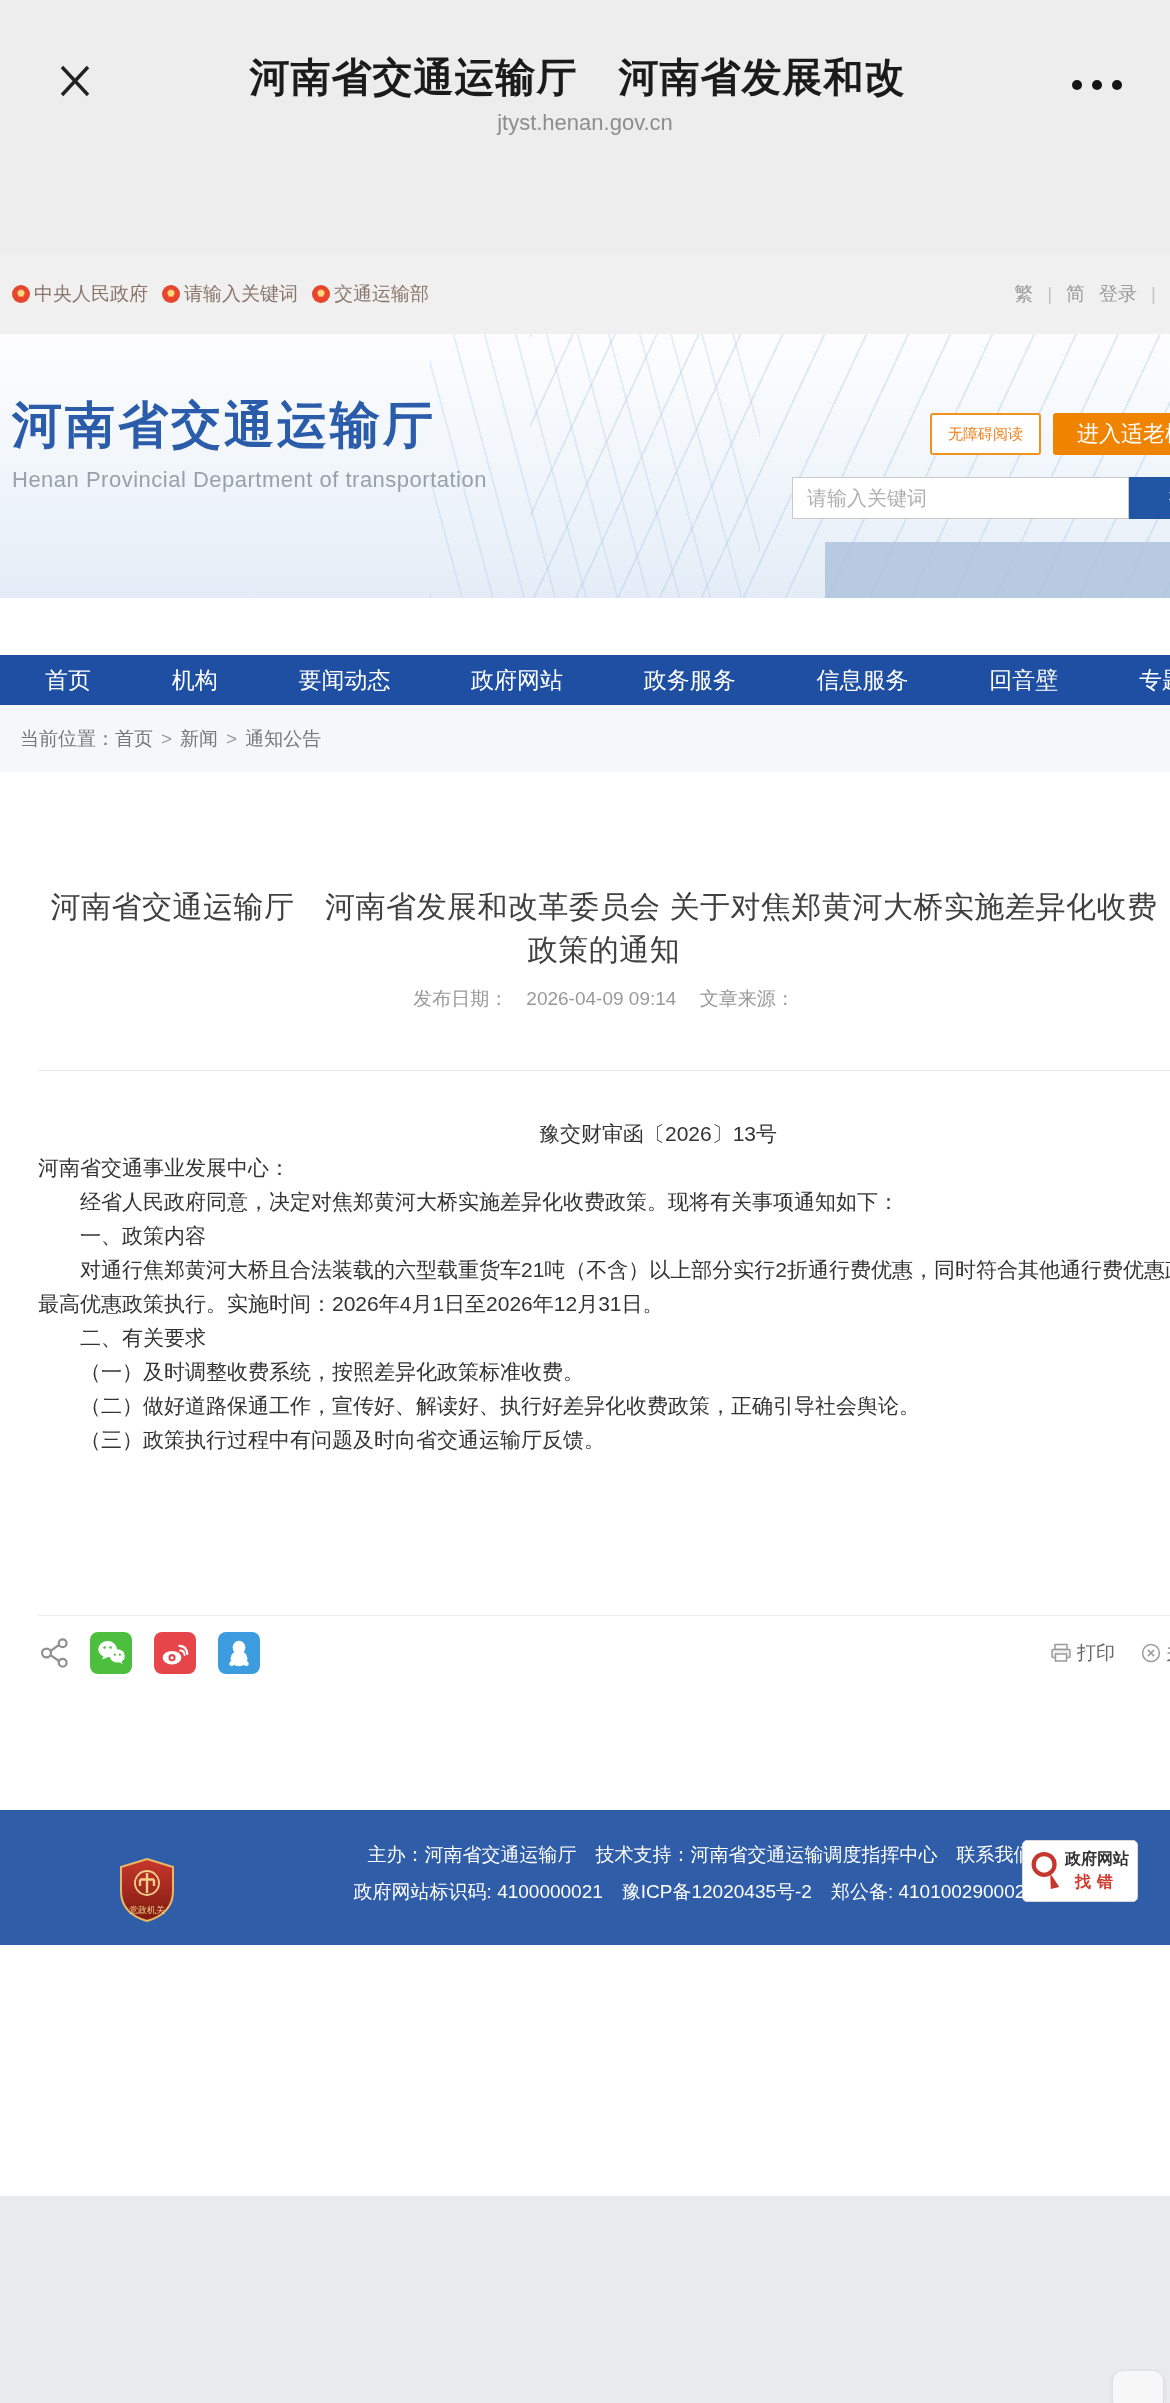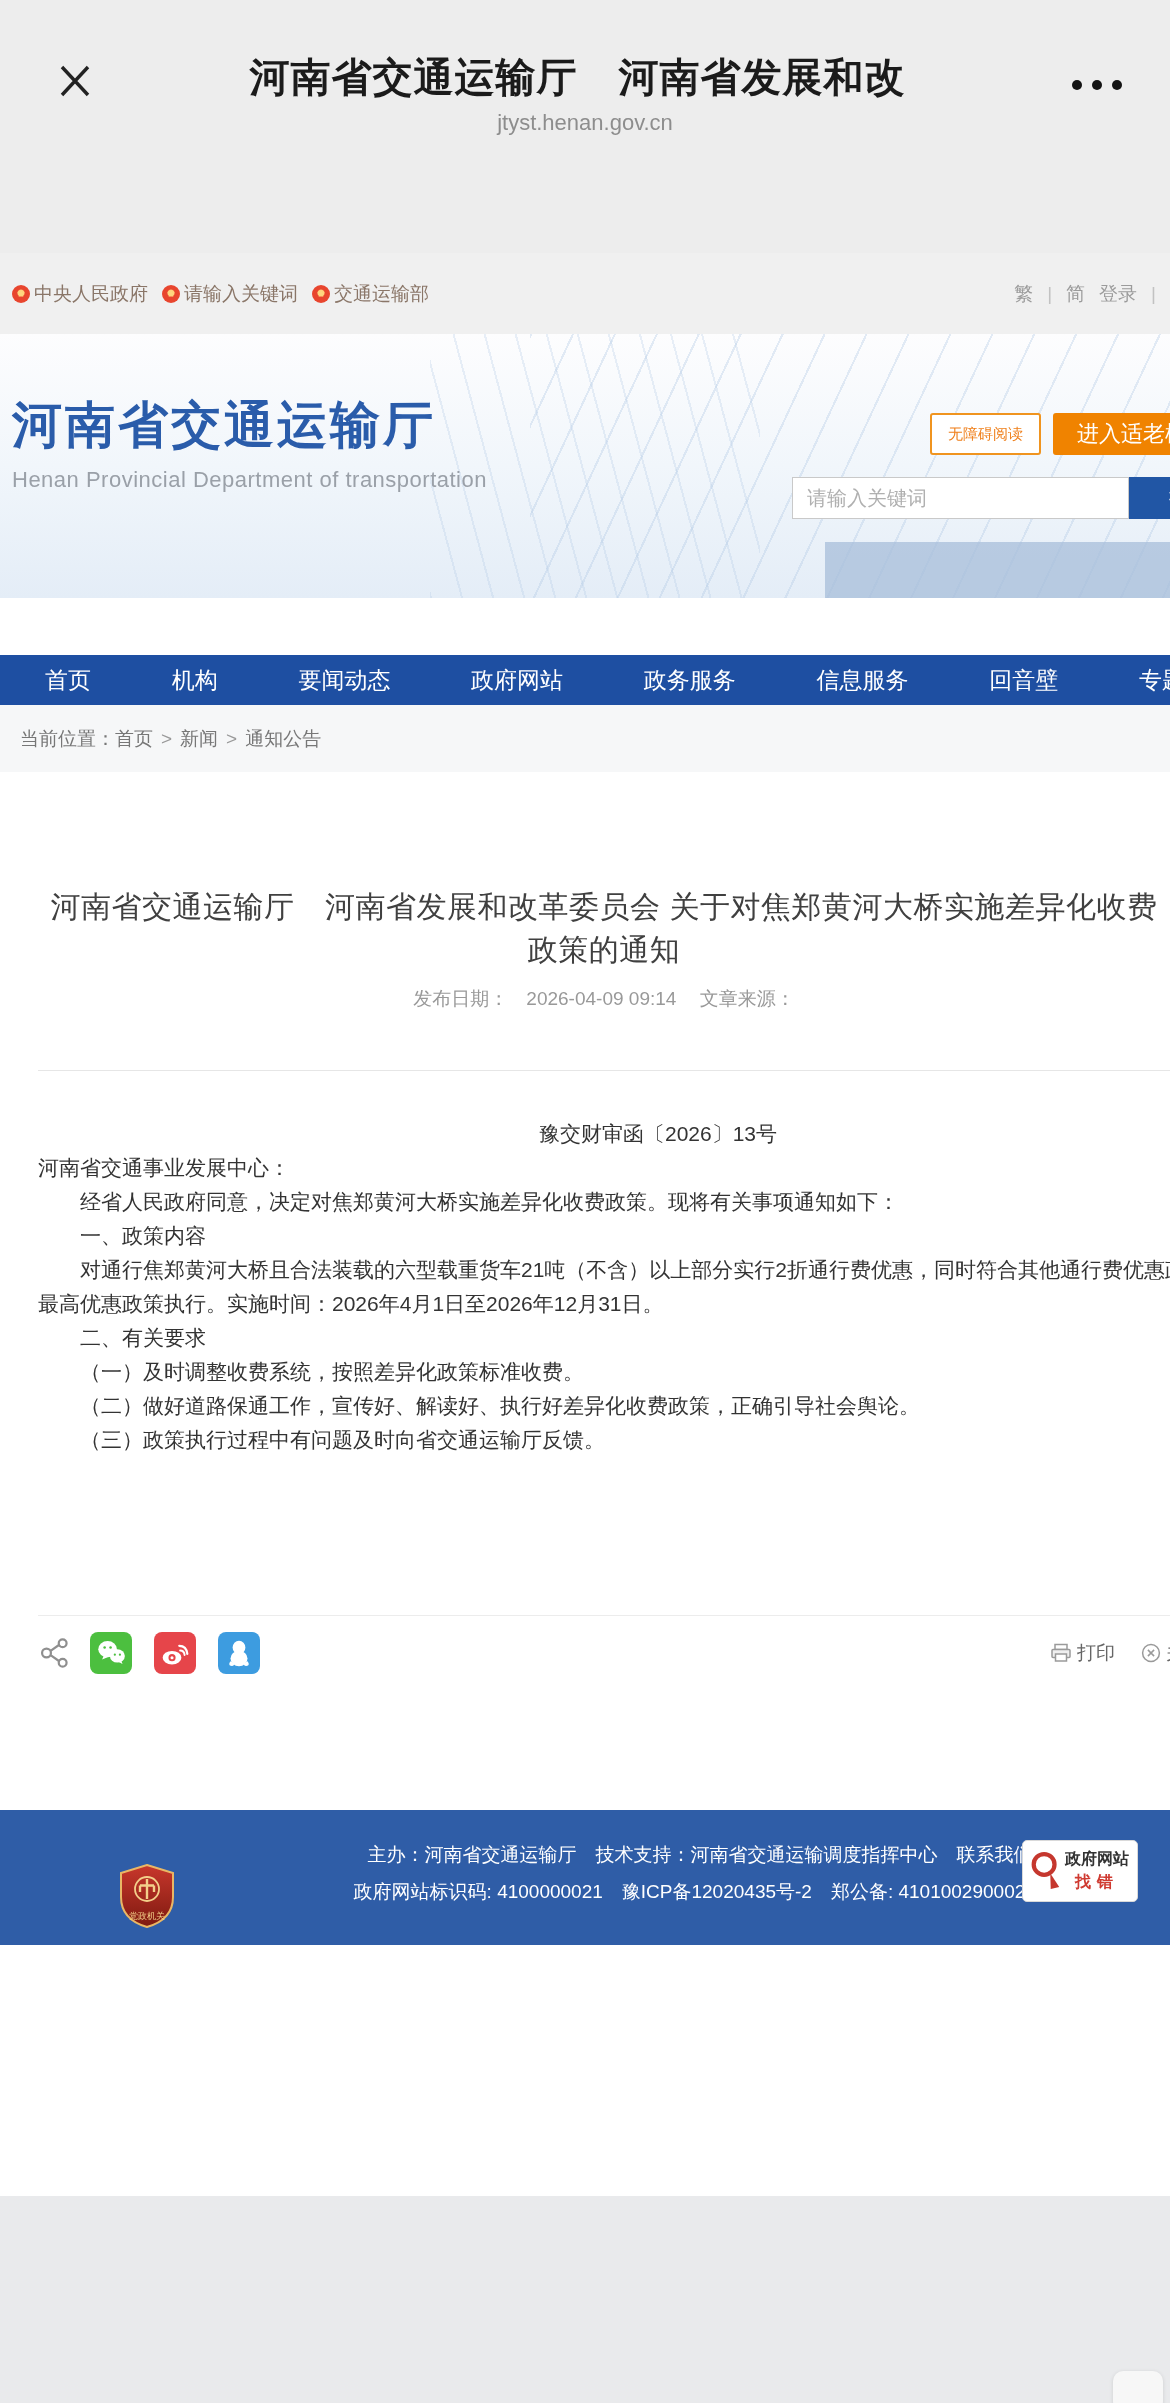--- a/index.html
+++ b/index.html
@@ -96,21 +96,21 @@
     display:flex; align-items:center; justify-content:center; cursor:pointer; }
   .share-wechat { background:#4cbf3f; }
   .share-weibo { background:#e6454a; }
   .share-qq { background:#3d9ce0; }
   .article-actions { margin-left:auto; padding-right:74px; display:flex; gap:26px;
     align-items:center; font-size:19px; color:#666; }
   .action { display:flex; align-items:center; gap:5px; cursor:pointer; white-space:nowrap; }
 
   
   .footer { height:135px; background:#2f5da7; position:relative; }
-  .footer-badge { position:absolute; left:117px; top:54px; cursor:pointer; }
+  .footer-badge { position:absolute; left:117px; top:48px; cursor:pointer; }
   .footer-text { position:absolute; left:0; width:1400px; top:26px; text-align:center;
     color:#ffffff; font-size:19px; line-height:37px; }
   .finder-box { position:absolute; left:1022px; top:30px; width:116px; height:62px;
     background:#ffffff; border:1px solid #d9d9d9; border-radius:5px; display:flex;
     align-items:center; padding:4px 6px; cursor:pointer; }
   .finder-texts { display:flex; flex-direction:column; align-items:center; margin-left:2px; }
   .finder-line1 { font-size:16px; font-weight:bold; color:#333; white-space:nowrap; }
   .finder-line2 { font-size:16px; font-weight:bold; color:#cf3a31; letter-spacing:6px;
     margin-top:2px; white-space:nowrap; }
 

